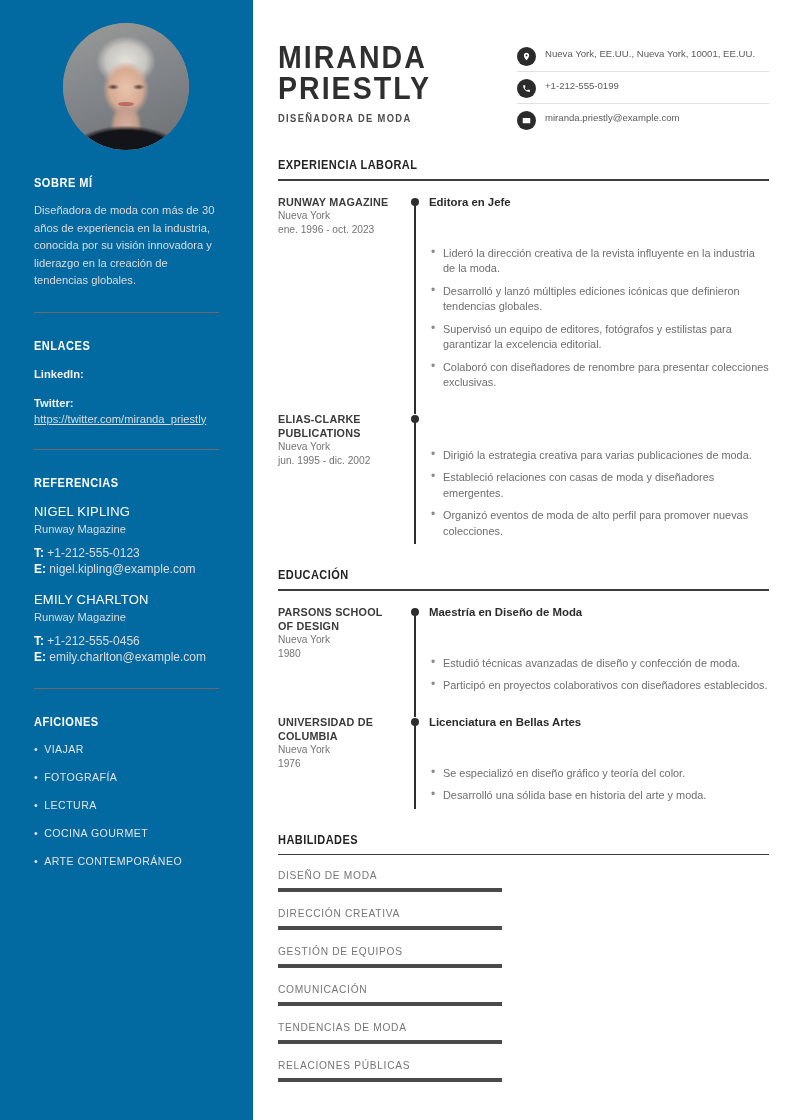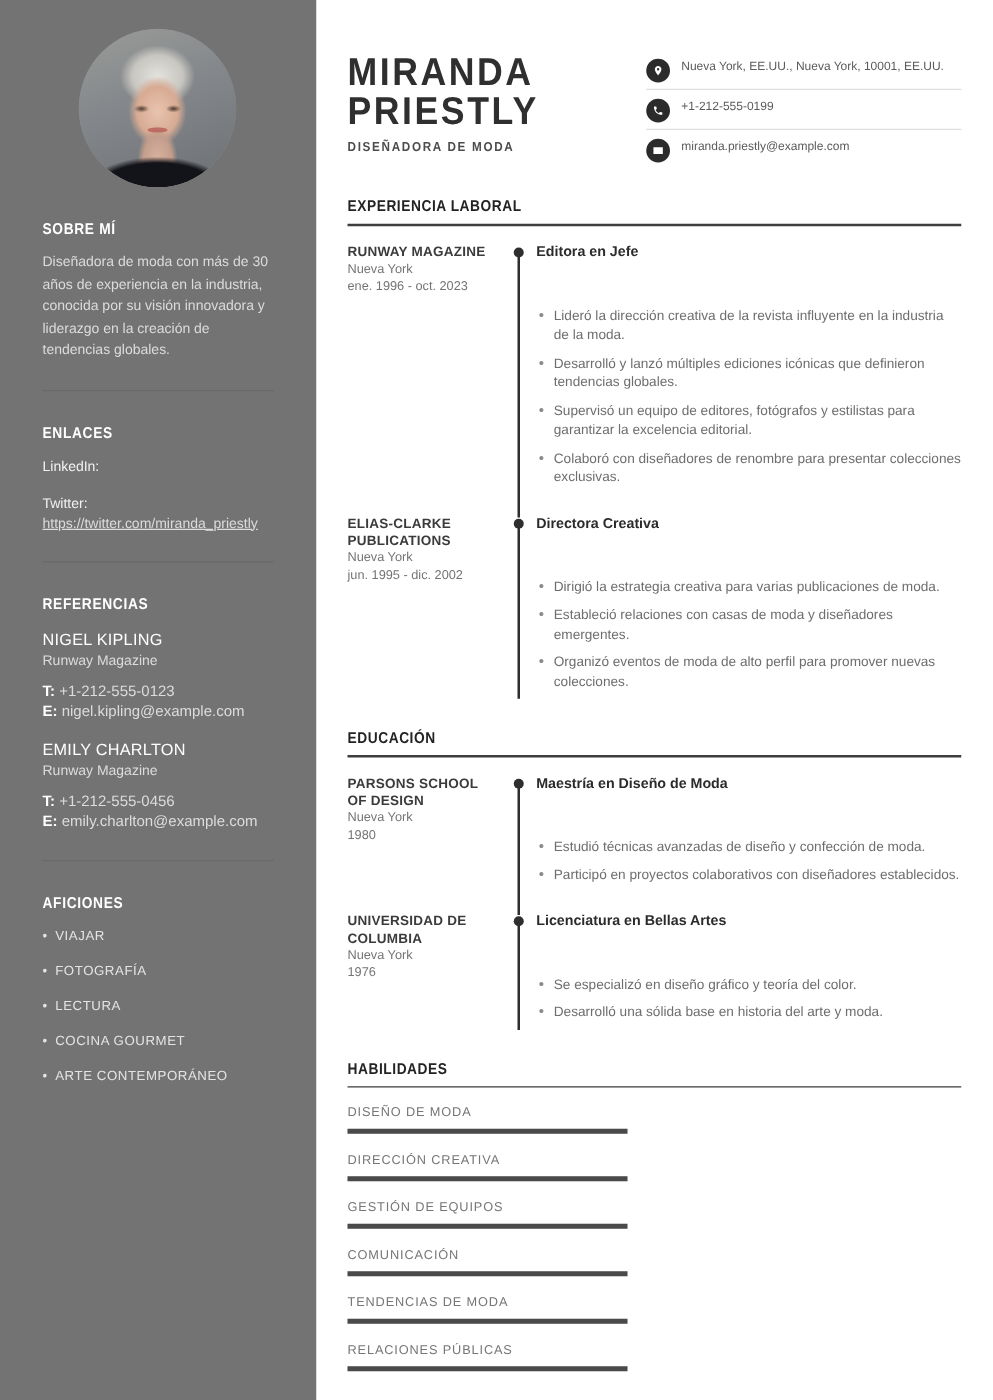--- a/index.html
+++ b/index.html
@@ -17,21 +17,21 @@
     height: 1120px;
     background: #ffffff;
     overflow: hidden;
     display: flex;
   }
 
   
   .sidebar {
     width: 253px;
     min-width: 253px;
-    background: #737373;
+    background: #0369a1;
     color: #e8e8e8;
     padding: 23px 34px 0 34px;
   }
 
   .avatar-wrap {
     width: 126px;
     height: 127px;
     margin: 0 auto 0 29px;
     border-radius: 50%;
     overflow: hidden;
@@ -90,21 +90,21 @@
   }
   .side-rule {
     height: 1px;
     background: #6a6a6c;
     margin: 22px 0 0 0;
   }
 
   .link-group { margin-top: 13px; }
   .link-label {
     font-size: 11.2px;
-    font-weight: normal;
+    font-weight: bold;
     color: #f2f2f2;
     line-height: 16px;
   }
   .link-url {
     font-size: 11.2px;
     line-height: 16px;
     color: #dcdcdc;
     text-decoration: underline;
     word-break: break-all;
     display: block;
@@ -486,21 +486,20 @@
         <div class="entry-left">
           <div class="org">ELIAS-CLARKE PUBLICATIONS</div>
           <div class="loc">Nueva York</div>
           <div class="dates">jun. 1995 - dic. 2002</div>
         </div>
         <div class="entry-tl">
           <span class="tl-dot"></span>
           <span class="tl-line"></span>
         </div>
         <div class="entry-right">
-          <div class="job-title">Directora Creativa</div>
           <ul class="bullets">
             <li>Dirigió la estrategia creativa para varias publicaciones de moda.</li>
             <li>Estableció relaciones con casas de moda y diseñadores emergentes.</li>
             <li>Organizó eventos de moda de alto perfil para promover nuevas colecciones.</li>
           </ul>
         </div>
       </div>
     </section>
 
     <section class="sec">

